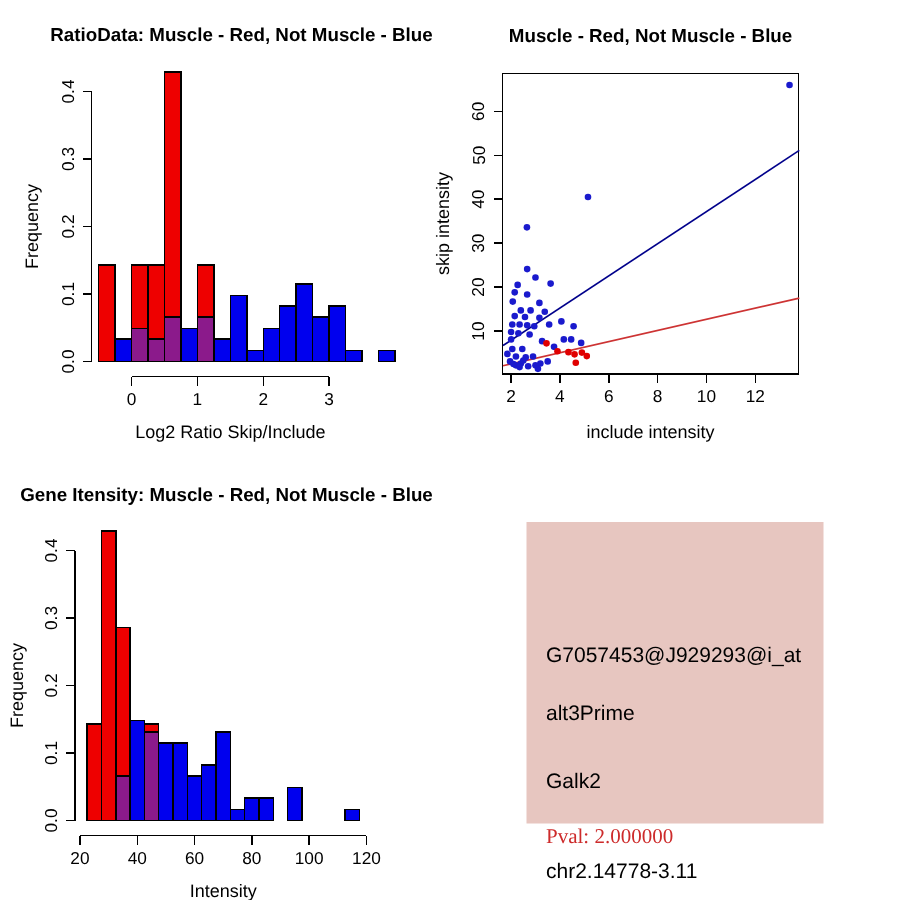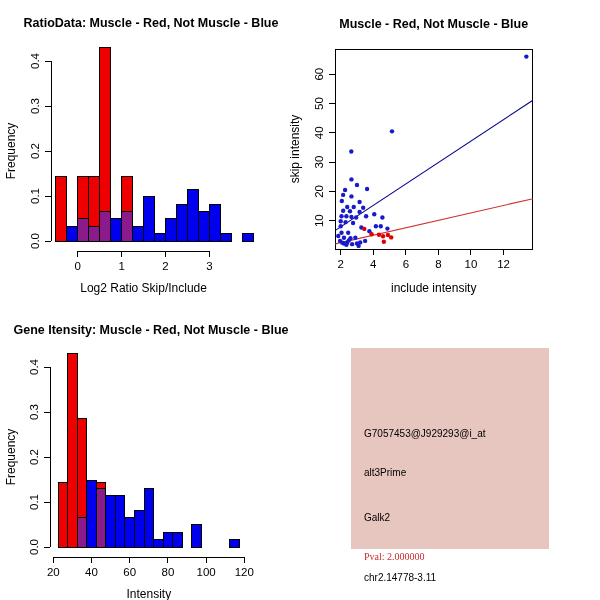--- a/index.html
+++ b/index.html
@@ -1,26 +1,26 @@
 <!DOCTYPE html>
 <html><head>
 <meta charset="utf-8">
 <style>
   html,body{margin:0;padding:0;background:#fff;}
   .stage{position:relative;width:600px;height:600px;background:#fff;overflow:hidden;
          font-family:"Liberation Sans",sans-serif;}
   .q{position:absolute;width:300px;height:300px;}
-  #q1{left:0;top:0;} #q2{left:284px;top:0;} #q3{left:0;top:306px;} #q4{left:300px;top:300px;}
+  #q1{left:10px;top:0;} #q2{left:284px;top:0;} #q3{left:0;top:306px;} #q4{left:300px;top:300px;}
   svg{display:block;width:300px;height:300px;}
   svg text{font-family:"Liberation Sans",sans-serif;fill:#000;}
   .ptitle{font-size:12.5px;font-weight:bold;letter-spacing:0px;}
   .alab{font-size:12px;}
   .tick{font-size:11.5px;}
   .infobox{position:absolute;left:51px;top:48px;width:198px;height:201px;}
-  .infoline{position:absolute;left:13px;font-size:10px;white-space:nowrap;}
+  .infoline{position:absolute;left:13px;font-size:14px;white-space:nowrap;}
 </style>
 </head>
 <body>
 
 <div class="stage">
 
   <div class="q" id="q1">
     <svg id="svg1" viewBox="0 0 300 300">
       <text class="ptitle" x="151" y="27" text-anchor="middle">RatioData: Muscle - Red, Not Muscle - Blue</text>
       <text class="alab" x="143.6" y="292" text-anchor="middle">Log2 Ratio Skip/Include</text>

